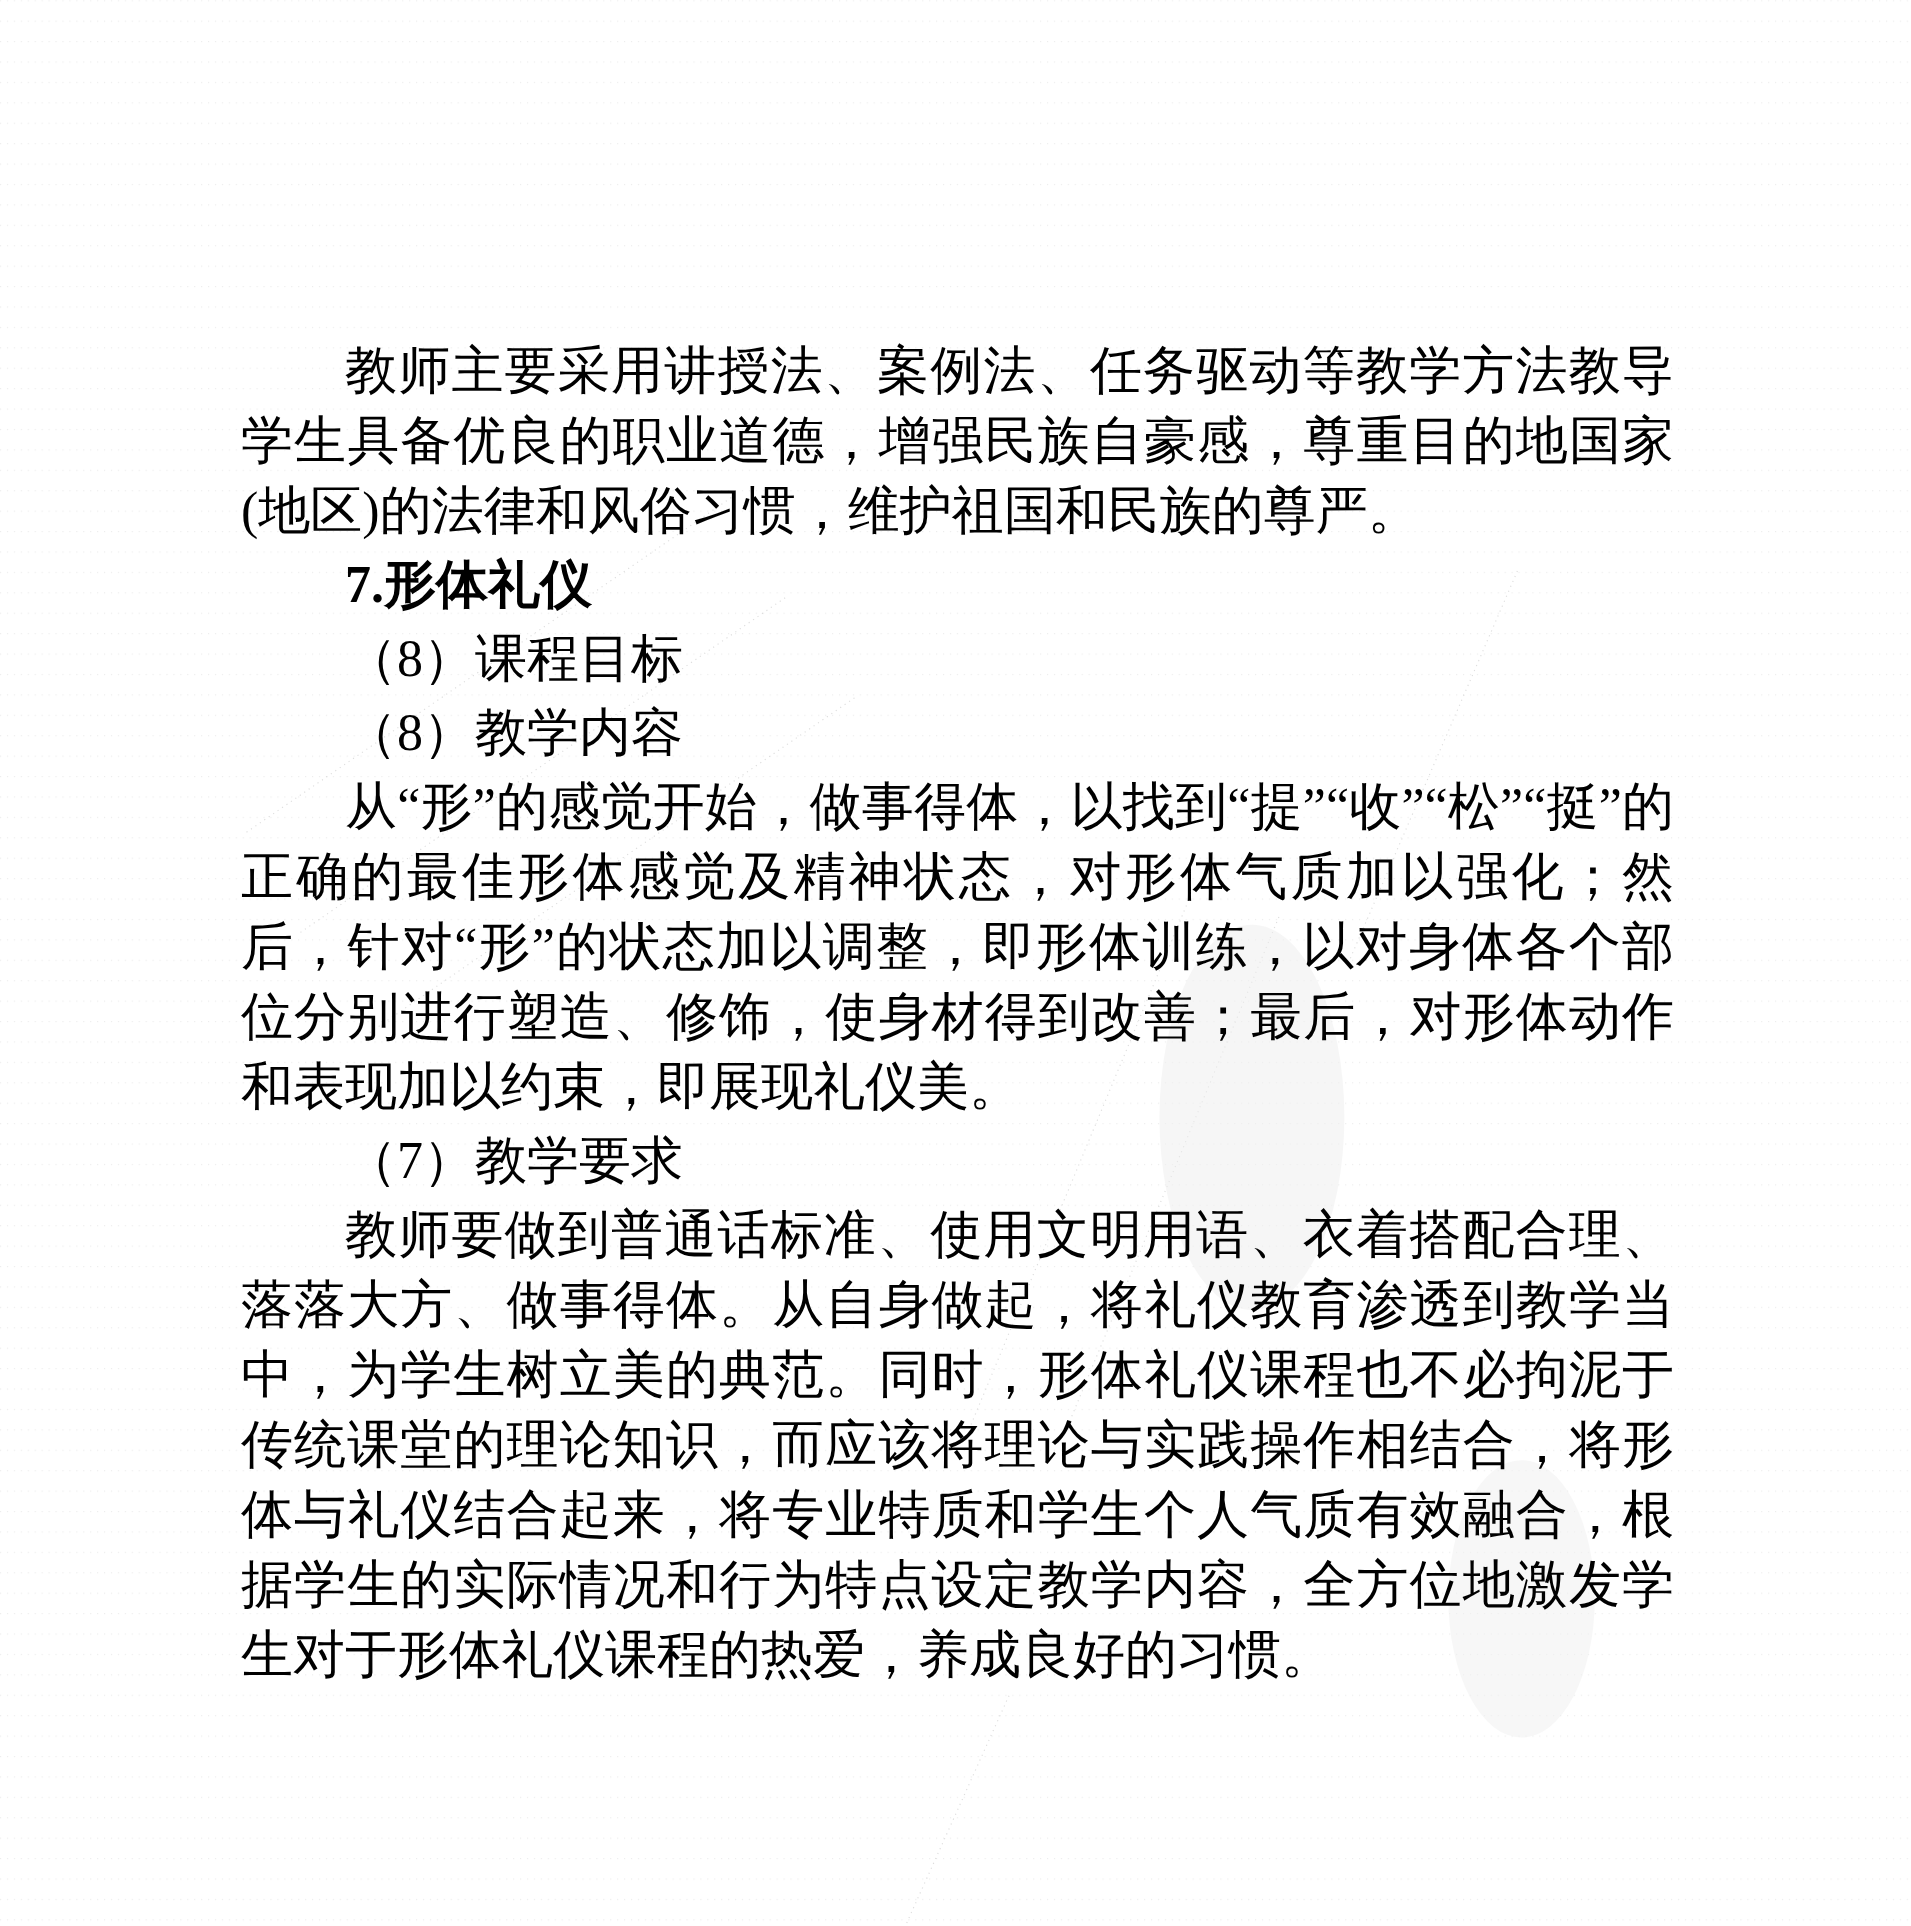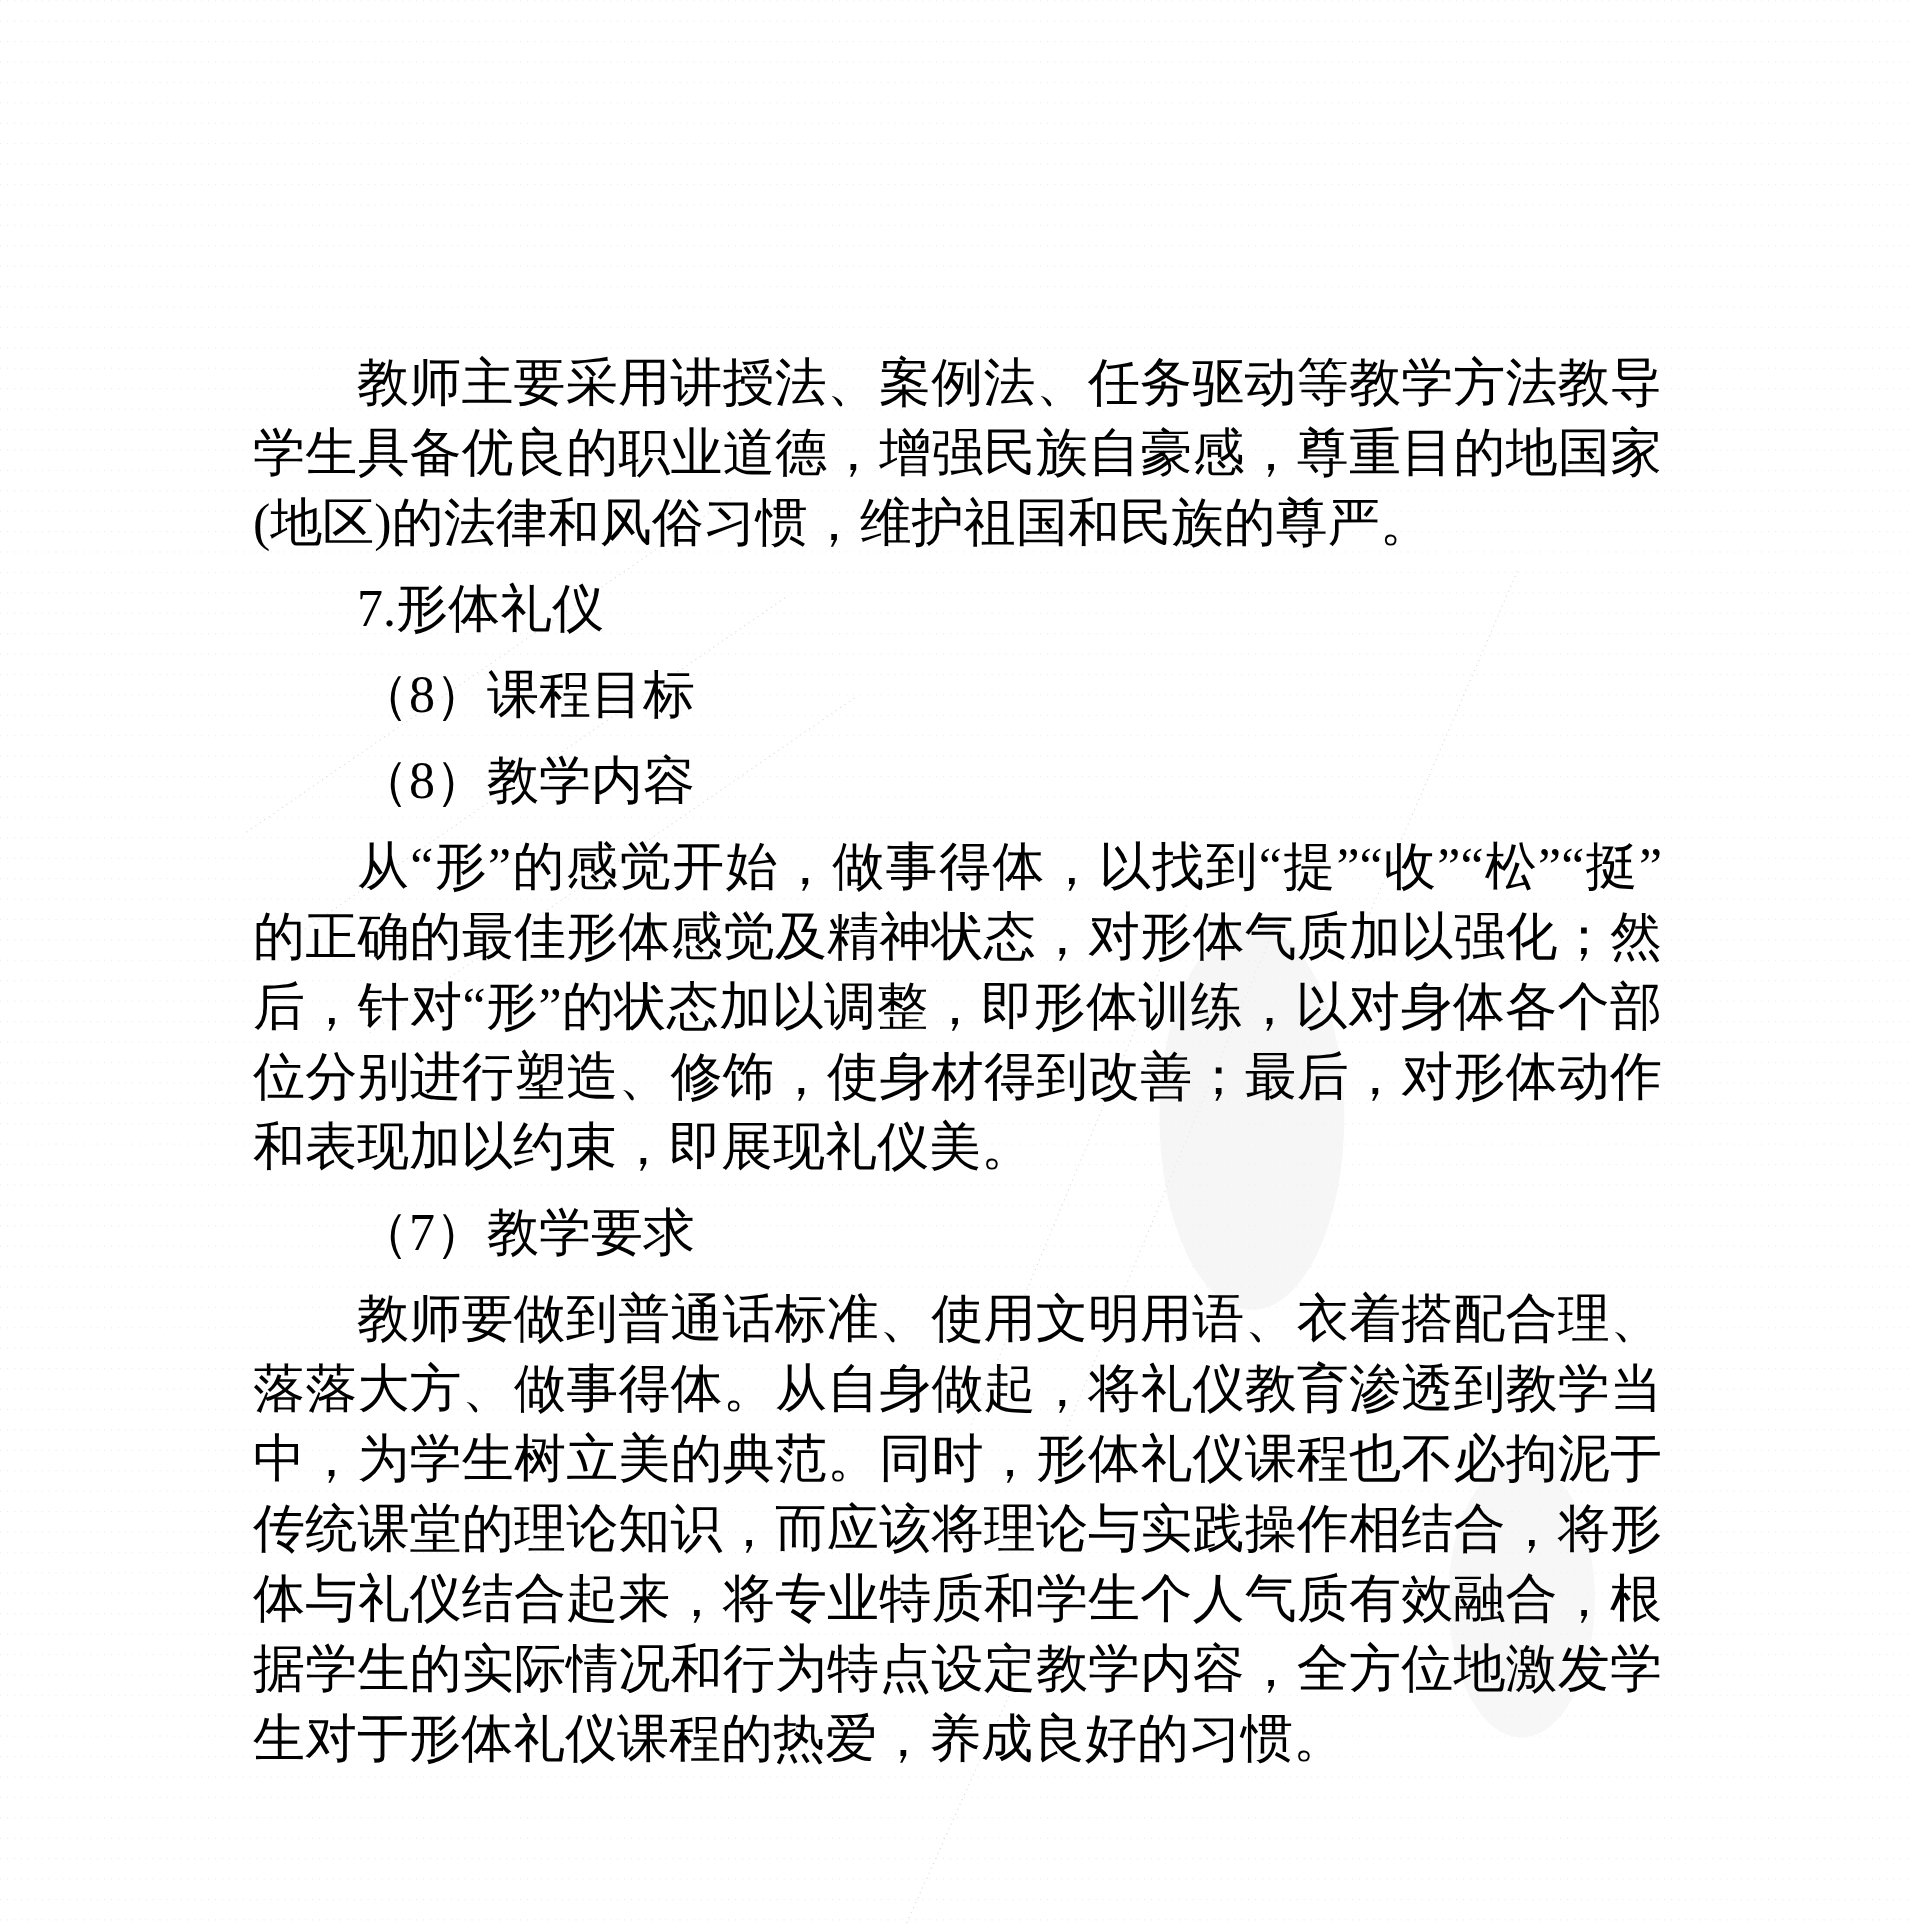--- a/index.html
+++ b/index.html
@@ -33,26 +33,26 @@
     left: 237px;
     top: 332px;
     width: 1441px;
     color: #000000;
     font-size: 52px;
     line-height: 70px;
     text-align: justify;
     letter-spacing: 0;
   }
   .content p {
-    margin: 16px;
+    margin: 4px;
     padding: 0;
     text-indent: 2em;
   }
   .content p.heading {
-    font-weight: normal;
+    font-weight: bold;
   }
 </style>
 </head>
 <body>
 
 <div class="page">
 
   <svg class="scan-noise" width="1911" height="2703" viewBox="0 0 4961 7016" xmlns="http://www.w3.org/2000/svg">
     <defs>
       <pattern id="dotrows" width="18" height="53" patternUnits="userSpaceOnUse">

